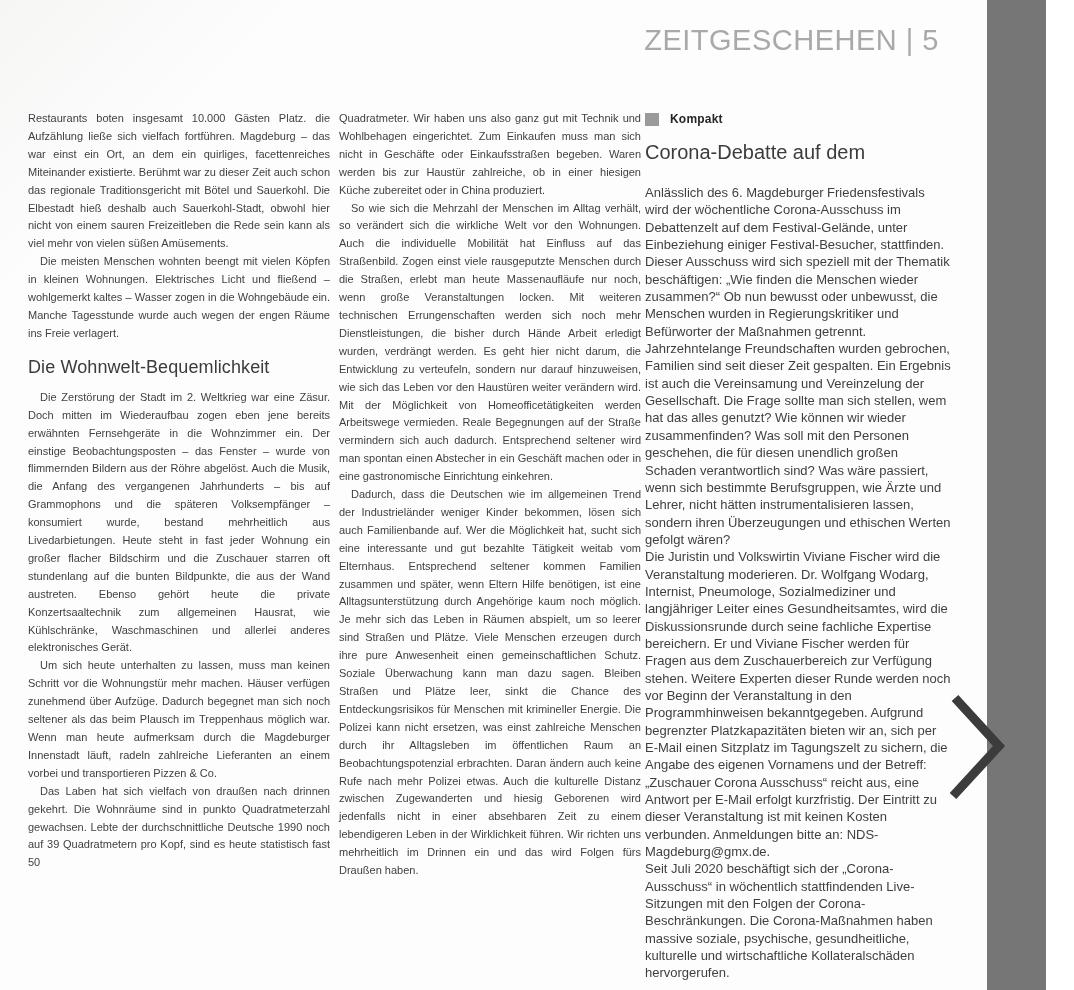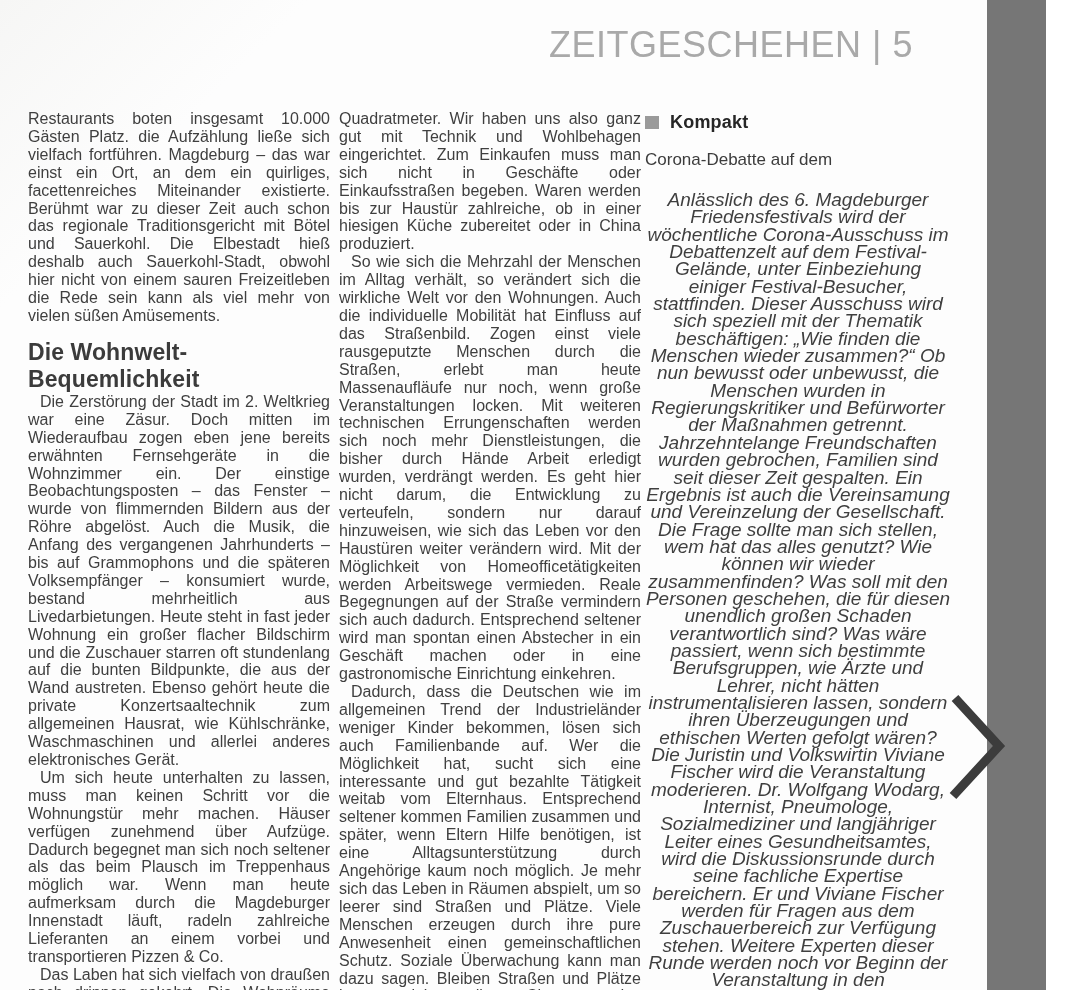--- a/index.html
+++ b/index.html
@@ -13,64 +13,63 @@
   .page {
     position: absolute; inset: 0;
     background: linear-gradient(135deg, #f6f6f5 0%, #fdfdfd 15%, #fdfdfd 100%);
   }
   .issue-line {
     position: absolute; left: 28px; top: 33px;
     font-size: 14.5px; color: #9b9b9b; letter-spacing: 0.2px;
     white-space: nowrap;
   }
   .section-line {
-    position: absolute; right: 161px; top: 24px;
-    font-size: 36px; color: #a9a9a9; font-weight: 400;
+    position: absolute; right: 135px; top: 24px;
+    font-size: 29px; color: #a9a9a9; font-weight: 400;
     letter-spacing: 0.5px; white-space: nowrap;
   }
   .col {
     position: absolute; top: 110px;
     color: #3f3f3f;
     hyphens: auto;
   }
   .col1 { left: 28px;  width: 302px; }
   .col2 { left: 339px; width: 302px; }
   .col3 { left: 645px; width: 306px; }
   .col1 p, .col2 p {
     margin: 0;
-    font-size: 16px; line-height: 17.9px;
+    font-size: 11px; line-height: 17.9px;
     text-align: justify;
   }
   .indent { text-indent: 12px; }
   .article-heading {
-    margin: 14px 0 0 0;
-    font-size: 23px; font-weight: 700; color: #3b3b3b;
+    margin: 14px 0 11px 0;
+    font-size: 18px; font-weight: 400; color: #3b3b3b;
     letter-spacing: 0.1px;
   }
   .kicker {
     display: flex; align-items: center;
     margin: 2px 0 12px 0;
   }
   .kicker-square {
     width: 14px; height: 13px; background: #9a9a9a;
     margin-right: 11px; flex: 0 0 auto;
   }
   .kicker-label {
-    font-size: 18px; font-weight: 700; color: #262626;
+    font-size: 12px; font-weight: 700; color: #262626;
     letter-spacing: 0.2px;
   }
   .headline {
-    font-size: 17px; font-weight: 400; color: #3c3c3c;
+    font-size: 20px; font-weight: 400; color: #3c3c3c;
     line-height: 29px; margin-bottom: 17px;
   }
   .col3 p {
     margin: 0;
-    font-size: 19px; line-height: 17.35px;
-    text-align: center;
-    font-style: italic;
+    font-size: 13px; line-height: 17.35px;
+    text-align: left;
   }
   .edge-bar {
     position: absolute; left: 987px; top: 0;
     width: 59px; height: 990px;
     background: #767676;
   }
   .edge-white {
     position: absolute; left: 1046px; top: 0;
     width: 28px; height: 990px; background: #ffffff;
   }
@@ -82,20 +81,21 @@
 </style>
 </head>
 <body>
 
 <div class="page">
 
   <div class="section-line">ZEITGESCHEHEN | 5</div>
 
   <div class="col col1">
     <p>Restaurants boten insgesamt 10.000 Gästen Platz. die Aufzählung ließe sich vielfach fortführen. Magdeburg – das war einst ein Ort, an dem ein quirliges, facettenreiches Miteinander existierte. Berühmt war zu dieser Zeit auch schon das regionale Traditionsgericht mit Bötel und Sauerkohl. Die Elbestadt hieß deshalb auch Sauerkohl-Stadt, obwohl hier nicht von einem sauren Freizeitleben die Rede sein kann als viel mehr von vielen süßen Amüsements.</p>
+    <p class="indent">Die meisten Menschen wohnten beengt mit vielen Köpfen in kleinen Wohnungen. Elektrisches Licht und fließend – wohlgemerkt kaltes – Wasser zogen in die Wohngebäude ein. Manche Tagesstunde wurde auch wegen der engen Räume ins Freie verlagert.</p>
     <h2 class="article-heading">Die Wohnwelt-Bequemlichkeit</h2>
     <p class="indent">Die Zerstörung der Stadt im 2. Weltkrieg war eine Zäsur. Doch mitten im Wiederaufbau zogen eben jene bereits erwähnten Fernsehgeräte in die Wohnzimmer ein. Der einstige Beobachtungsposten – das Fenster – wurde von flimmernden Bildern aus der Röhre abgelöst. Auch die Musik, die Anfang des vergangenen Jahrhunderts – bis auf Grammophons und die späteren Volksempfänger – konsumiert wurde, bestand mehrheitlich aus Livedarbietungen. Heute steht in fast jeder Wohnung ein großer flacher Bildschirm und die Zuschauer starren oft stundenlang auf die bunten Bildpunkte, die aus der Wand austreten. Ebenso gehört heute die private Konzertsaaltechnik zum allgemeinen Hausrat, wie Kühlschränke, Waschmaschinen und allerlei anderes elektronisches Gerät.</p>
     <p class="indent">Um sich heute unterhalten zu lassen, muss man keinen Schritt vor die Wohnungstür mehr machen. Häuser verfügen zunehmend über Aufzüge. Dadurch begegnet man sich noch seltener als das beim Plausch im Treppenhaus möglich war. Wenn man heute aufmerksam durch die Magdeburger Innenstadt läuft, radeln zahlreiche Lieferanten an einem vorbei und transportieren Pizzen &amp; Co.</p>
     <p class="indent">Das Laben hat sich vielfach von draußen nach drinnen gekehrt. Die Wohnräume sind in punkto Quadratmeterzahl gewachsen. Lebte der durchschnittliche Deutsche 1990 noch auf 39 Quadratmetern pro Kopf, sind es heute statistisch fast 50</p>
   </div>
 
   <div class="col col2">
     <p>Quadratmeter. Wir haben uns also ganz gut mit Technik und Wohlbehagen eingerichtet. Zum Einkaufen muss man sich nicht in Geschäfte oder Einkaufsstraßen begeben. Waren werden bis zur Haustür zahlreiche, ob in einer hiesigen Küche zubereitet oder in China produziert.</p>
     <p class="indent">So wie sich die Mehrzahl der Menschen im Alltag verhält, so verändert sich die wirkliche Welt vor den Wohnungen. Auch die individuelle Mobilität hat Einfluss auf das Straßenbild. Zogen einst viele rausgeputzte Menschen durch die Straßen, erlebt man heute Massenaufläufe nur noch, wenn große Veranstaltungen locken. Mit weiteren technischen Errungenschaften werden sich noch mehr Dienstleistungen, die bisher durch Hände Arbeit erledigt wurden, verdrängt werden. Es geht hier nicht darum, die Entwicklung zu verteufeln, sondern nur darauf hinzuweisen, wie sich das Leben vor den Haustüren weiter verändern wird. Mit der Möglichkeit von Homeofficetätigkeiten werden Arbeitswege vermieden. Reale Begegnungen auf der Straße vermindern sich auch dadurch. Entsprechend seltener wird man spontan einen Abstecher in ein Geschäft machen oder in eine gastronomische Einrichtung einkehren.</p>
     <p class="indent">Dadurch, dass die Deutschen wie im allgemeinen Trend der Industrieländer weniger Kinder bekommen, lösen sich auch Familienbande auf. Wer die Möglichkeit hat, sucht sich eine interessante und gut bezahlte Tätigkeit weitab vom Elternhaus. Entsprechend seltener kommen Familien zusammen und später, wenn Eltern Hilfe benötigen, ist eine Alltagsunterstützung durch Angehörige kaum noch möglich. Je mehr sich das Leben in Räumen abspielt, um so leerer sind Straßen und Plätze. Viele Menschen erzeugen durch ihre pure Anwesenheit einen gemeinschaftlichen Schutz. Soziale Überwachung kann man dazu sagen. Bleiben Straßen und Plätze leer, sinkt die Chance des Entdeckungsrisikos für Menschen mit krimineller Energie. Die Polizei kann nicht ersetzen, was einst zahlreiche Menschen durch ihr Alltagsleben im öffentlichen Raum an Beobachtungspotenzial erbrachten. Daran ändern auch keine Rufe nach mehr Polizei etwas. Auch die kulturelle Distanz zwischen Zugewanderten und hiesig Geborenen wird jedenfalls nicht in einer absehbaren Zeit zu einem lebendigeren Leben in der Wirklichkeit führen. Wir richten uns mehrheitlich im Drinnen ein und das wird Folgen fürs Draußen haben.</p>

